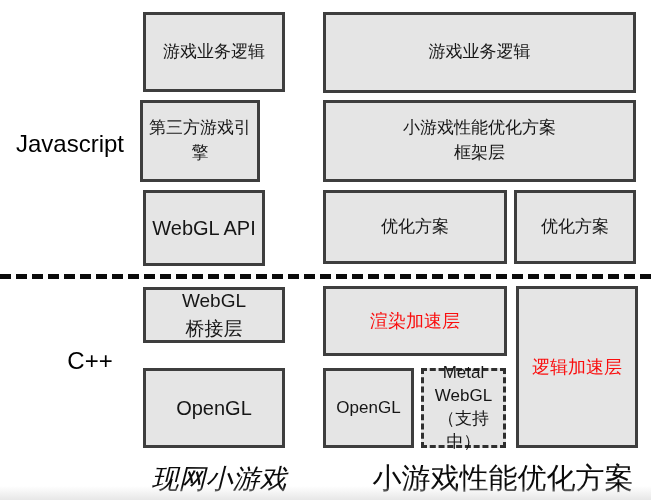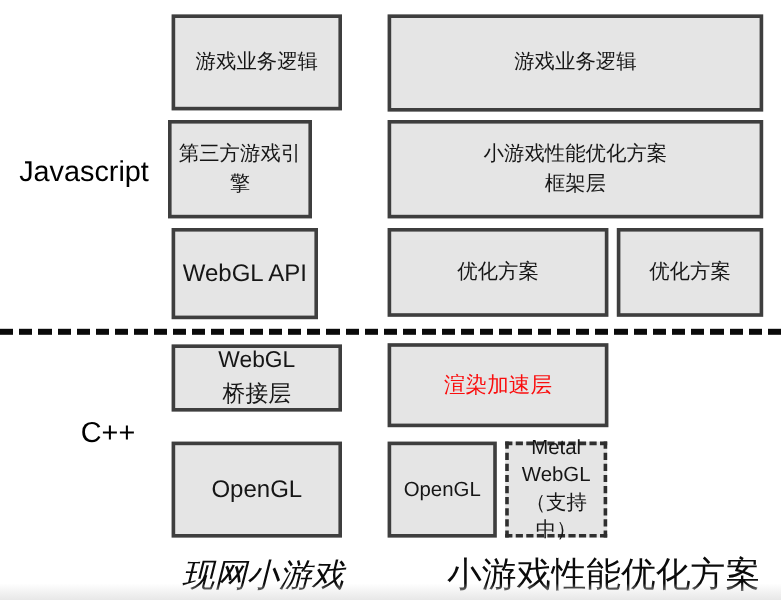--- a/index.html
+++ b/index.html
@@ -106,20 +106,21 @@
     <span>小游戏性能优化方案</span>
     <span>框架层</span>
   </div>
   <div class="box b-render-api">
     <span>优化方案</span>
   </div>
   <div class="box b-logic-api">
     <span>优化方案</span>
   </div>
   <div class="box b-render-layer red">渲染加速层</div>
+  <div class="box b-logic-layer red">逻辑加速层</div>
   <div class="box b-opengl-right">OpenGL</div>
   <div class="box b-metal-vulkan dashed">
     <span>Metal</span>
     <span>WebGL</span>
     <span>（支持中）</span>
   </div>
 
   <div class="divider"></div>
 
   <div class="caption c-left">现网小游戏</div>

